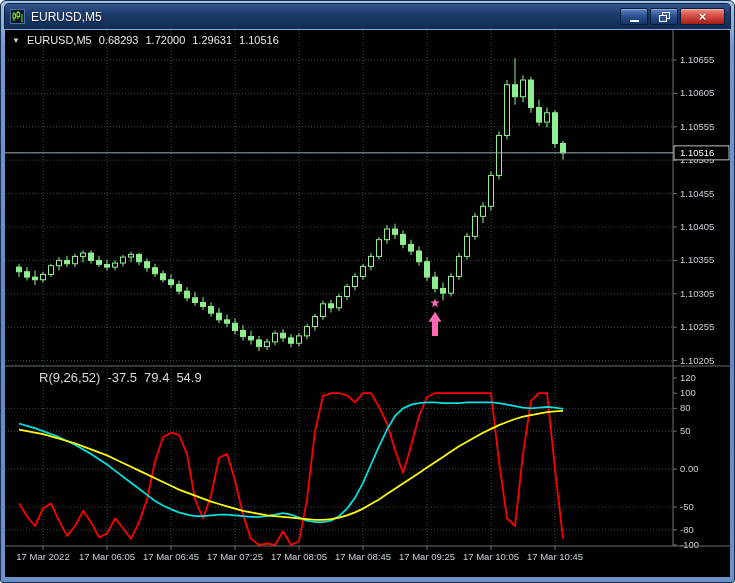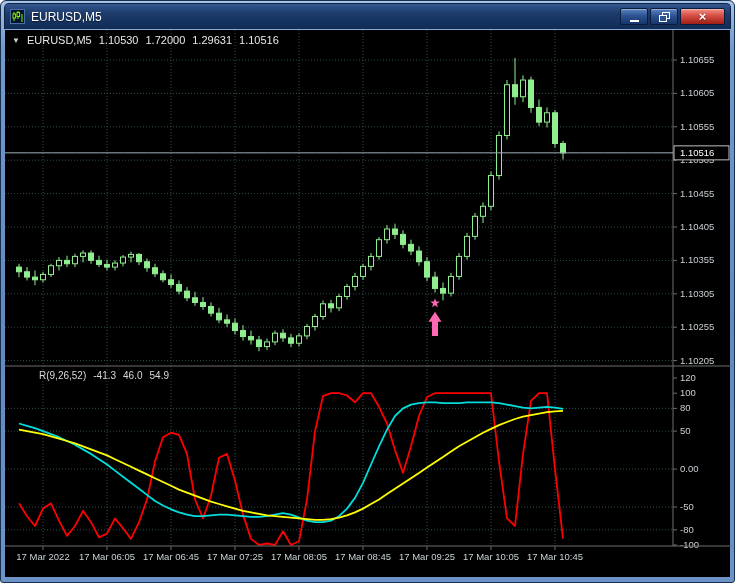--- a/index.html
+++ b/index.html
@@ -24,21 +24,21 @@
     box-shadow:inset 0 1px 0 rgba(255,255,255,.35);
   }
   .win-btn.minb, .win-btn.maxb { width:28px; }
   .win-btn.closeb { width:45px; background:linear-gradient(180deg,#f09286 0%,#d9534a 40%,#a21e14 100%); }
   .min-glyph { width:9px; height:2px; background:#ffffff; margin-top:8px; }
   .close-glyph { color:#ffffff; font-size:13px; font-weight:bold; line-height:1; text-shadow:0 1px 1px rgba(0,0,0,.5); }
   .client { position:absolute; left:4px; right:4px; top:29px; bottom:5px; background:#000000; }
   .client svg { display:block; }
   .symbol-label { position:absolute; left:7px; top:4px; color:#e8e8e8; font-size:11px; display:flex; gap:7px; align-items:center; white-space:nowrap; }
   .collapse { font-size:8px; color:#cfcfcf; cursor:pointer; }
-  .indicator-label { position:absolute; left:4px; top:340px; color:#d8d8d8; font-size:10px; display:flex; gap:7px; white-space:nowrap;padding-left:30px; }
+  .indicator-label { position:absolute; left:4px; top:340px; color:#d8d8d8; font-size:13px; display:flex; gap:7px; white-space:nowrap;padding-left:30px; }
 </style>
 </head>
 <body>
 
 <div class="window">
   <div class="titlebar">
     <svg width="15" height="15">
       <rect x="0.5" y="0.5" width="14" height="14" fill="#05122b" stroke="#4a6ea6"></rect>
       <line x1="4" y1="3" x2="4" y2="12" stroke="#7CFC00"></line>
       <rect x="3" y="5" width="2.6" height="4" fill="#000" stroke="#7CFC00"></rect>
@@ -290,26 +290,26 @@
         <line x1="0" y1="516" x2="727" y2="516" stroke="#6F6F6F"></line>
         <line x1="668" y1="0" x2="668" y2="516" stroke="#6F6F6F"></line>
         <line x1="0" y1="122.85200000000016" x2="668" y2="122.85200000000016" stroke="#9FB2B8"></line>
         <rect x="669" y="115.85200000000016" width="55" height="14" fill="#000000" stroke="#C0C0C0"></rect>
         <text x="675" y="126.35200000000016" fill="#FFFFFF" font-size="9.5" text-anchor="start" font-family="&quot;Liberation Sans&quot;, sans-serif">1.10516</text>
       </svg>
 
     <div class="symbol-label">
       <span class="collapse">▼</span>
       <span>EURUSD,M5</span>
-      <span>1.10530</span>
+      <span>0.68293</span>
       <span>1.72000</span>
       <span>1.29631</span>
       <span>1.10516</span>
     </div>
 
     <div class="indicator-label">
       <span>R(9,26,52)</span>
-      <span>-41.3</span>
-      <span>46.0</span>
+      <span>-37.5</span>
+      <span>79.4</span>
       <span>54.9</span>
     </div>
   </div>
 </div>
 
 </body></html>

